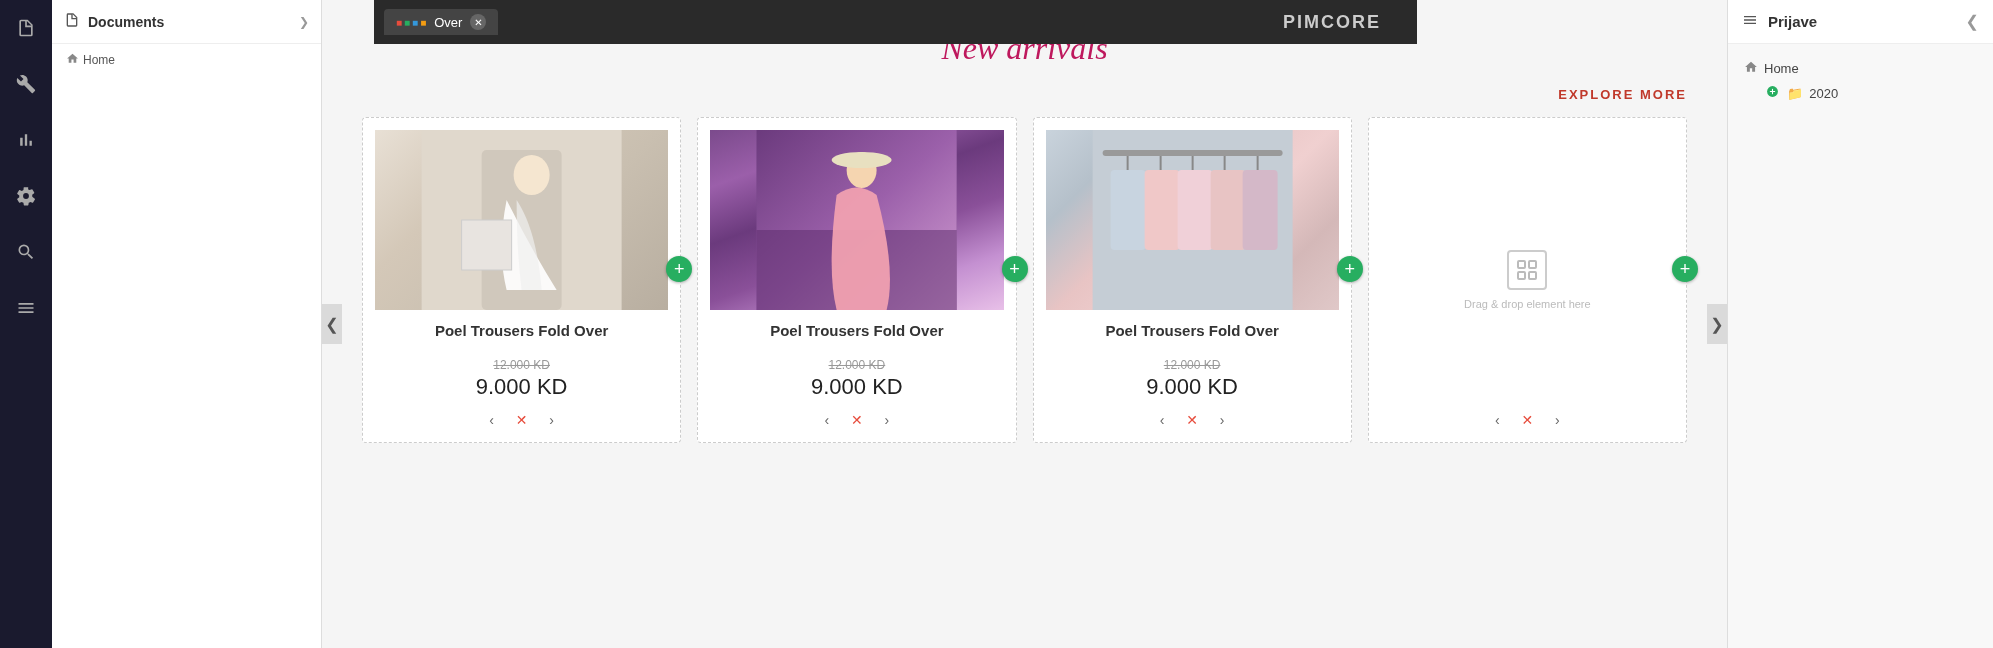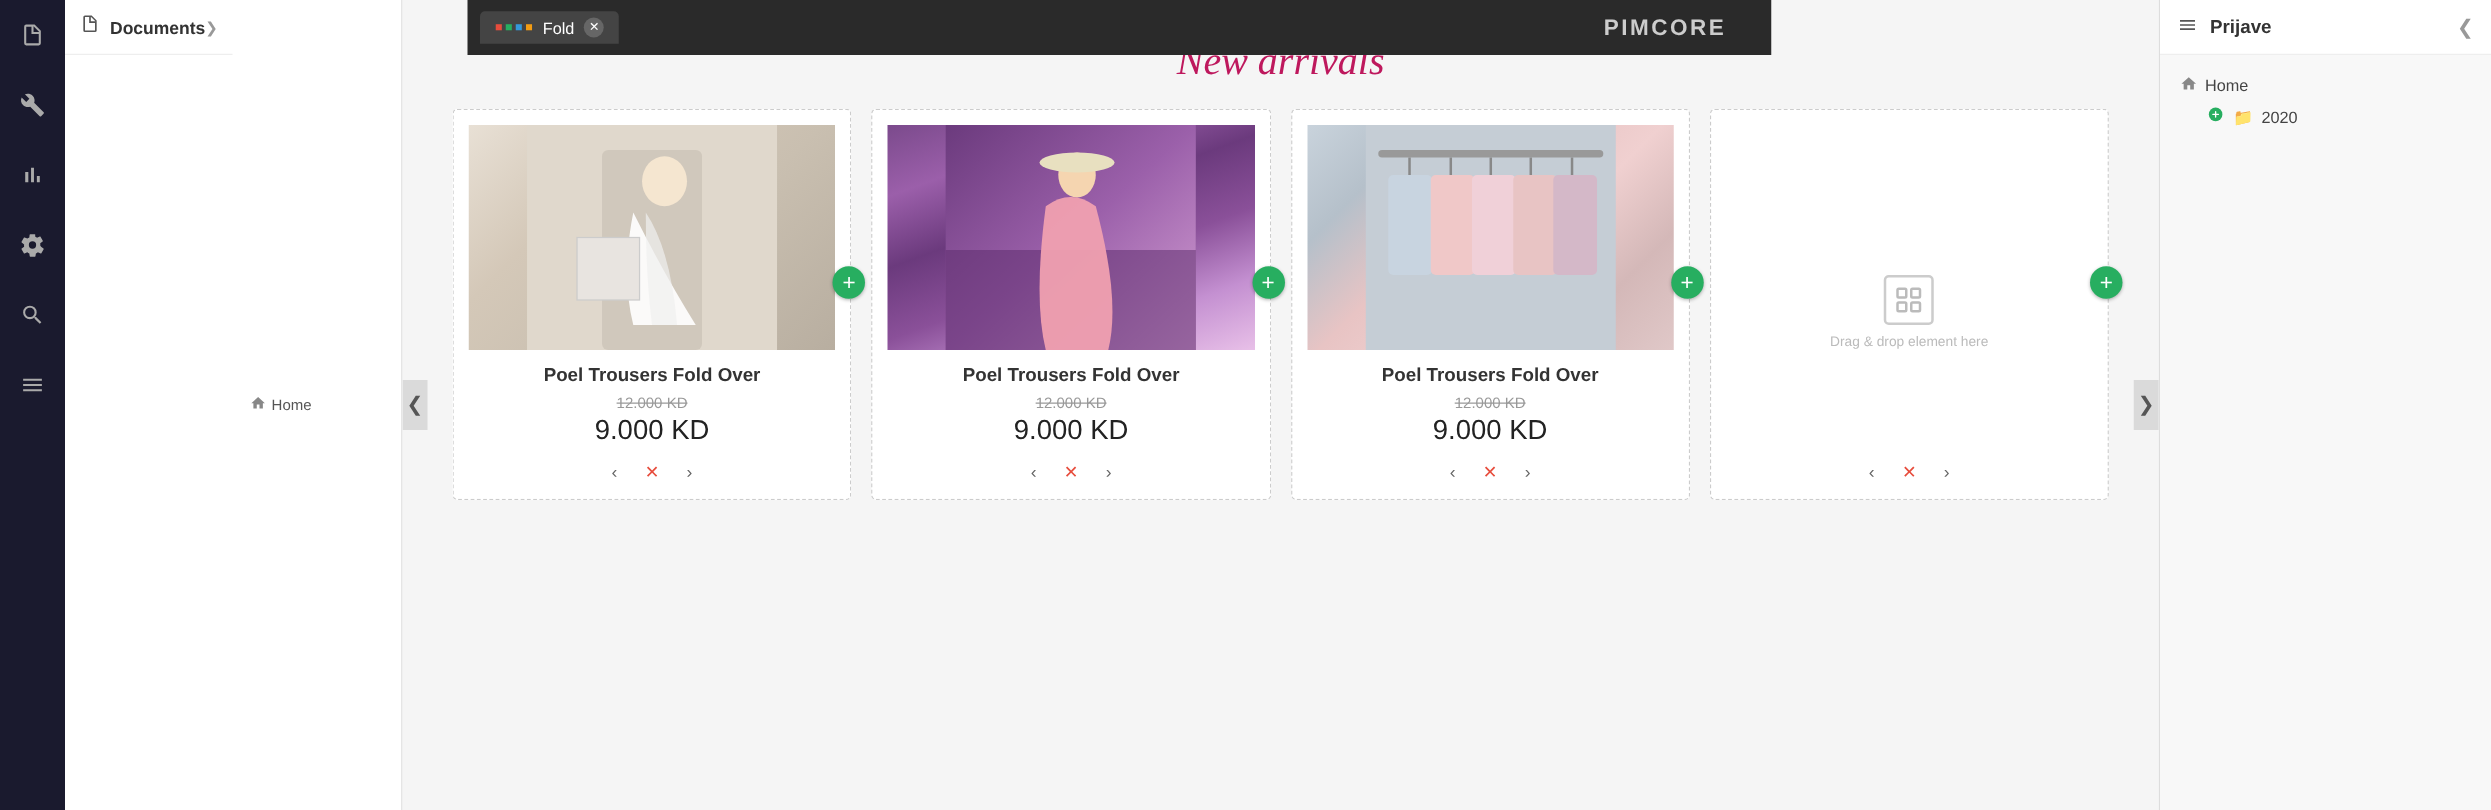--- a/index.html
+++ b/index.html
@@ -26,20 +26,21 @@
       cursor: pointer;
       border-radius: 4px;
     }
     .sidebar-icon svg { width: 20px; height: 20px; }
 
     
     .docs-panel {
       width: 270px;
       background: #fff;
       display: flex;
+      flex-direction: column;
       flex-shrink: 0;
       border-right: 1px solid #ddd;
     }
     .docs-header {
       display: flex;
       align-items: center;
       padding: 8px 12px;
       border-bottom: 1px solid #eee;
       background: #fff;
       height: 44px;
@@ -181,21 +182,21 @@
       display: flex;
       align-items: center;
       justify-content: center;
       margin-bottom: 8px;
     }
     .product-title {
       font-size: 15px;
       font-weight: bold;
       color: #333;
       text-align: left;
-      margin-bottom: 6px;
+      margin-bottom: 19px;
     }
     .product-price-original {
       font-size: 12px;
       color: #999;
       text-decoration: line-through;
       margin-bottom: 2px;
     }
     .product-price-sale {
       font-size: 22px;
       font-weight: normal;
@@ -397,31 +398,32 @@
 <div style="flex:1; display:flex; flex-direction:column; position:relative;">
 
   <div class="top-bar">
     <div class="tab">
       <span style="display:flex; gap:2px; font-size:10px;">
         <span style="color:#e74c3c;">■</span>
           <span style="color:#27ae60;">■</span>
           <span style="color:#3498db;">■</span>
           <span style="color:#f39c12;">■</span>
       </span>
-      <span>Fold</span>
+      <span>Over</span>
       <span class="tab-close">✕</span>
     </div>
     <div class="pimcore-logo">PIMCORE</div>
   </div>
 
   <div class="main-content">
 
     <div class="nav-arrow-left">❮</div>
 
     <h2 class="section-title">New arrivals</h2>
+    <div class="explore-more">EXPLORE MORE</div>
 
     <div class="products-grid">
 
       <div class="product-card">
         <div class="img-woman-white">
           
           <svg width="100%" height="100%" viewBox="0 0 200 180" xmlns="http://www.w3.org/2000/svg">
             <rect width="200" height="180" fill="#e0d8cc"></rect>
             <rect x="60" y="20" width="80" height="160" fill="#d0c8bc" rx="5"></rect>
 

